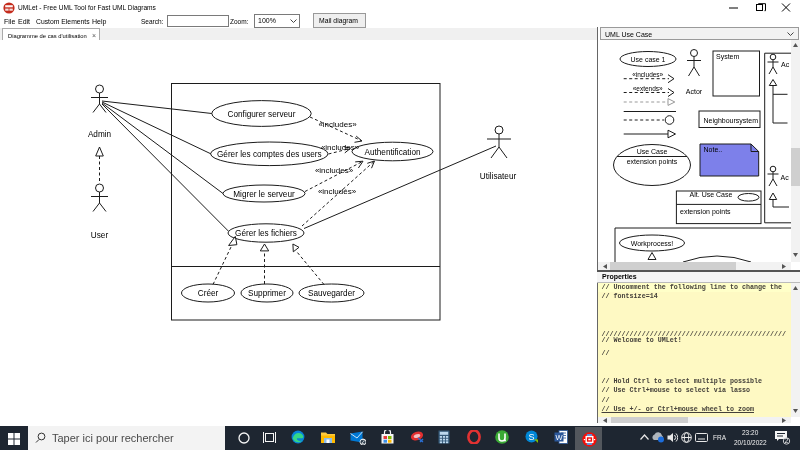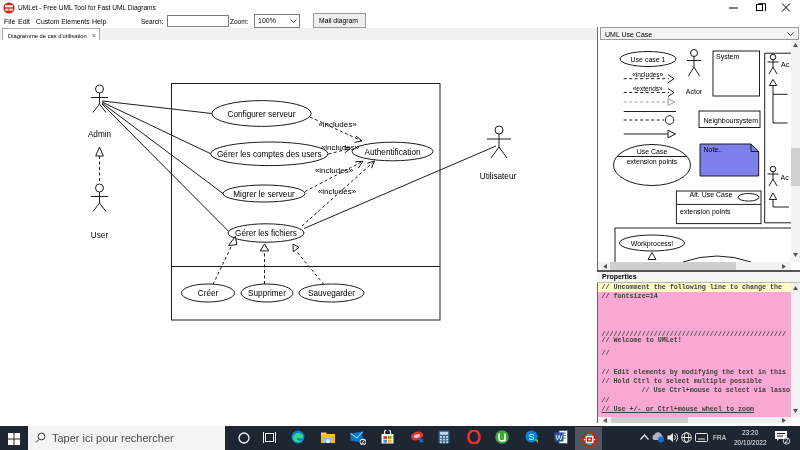--- a/index.html
+++ b/index.html
@@ -251,30 +251,29 @@
         <path d="M0 0 L4 2.5 L0 5 Z" fill="#555"></path>
       </svg>
 </div>
 
 <div class="abs" style="left:597px;top:270px;width:203px;height:2px;background:#555;"></div>
 
 <div class="abs" style="left:597px;top:272px;width:203px;height:10px;background:#f5f5f5;border-bottom:1px solid #bbb;">
   <div class="txt" style="left:5px;top:1px;font-size:7px;font-weight:bold;color:#000;">Properties</div>
 </div>
 
-<div class="abs" style="left:598px;top:283px;width:193px;height:134px;background:#f9a8d4;font-family:'Liberation Mono',monospace;font-size:6.7px;color:#44403a;font-weight:bold;">
+<div class="abs" style="left:598px;top:283px;width:193px;height:134px;background:#fef9c3;font-family:'Liberation Mono',monospace;font-size:6.7px;color:#44403a;font-weight:bold;">
   <div class="abs" style="left:0;top:0;width:193px;height:9.4px;background:#ffffc8;"></div>
   <div class="txt" style="left:3.5px;top:0px;">// Uncomment the following line to change the </div>
   <div class="txt" style="left:3.5px;top:9.4px;">// fontsize=14</div>
   <div class="txt" style="left:3.5px;top:47px;">//////////////////////////////////////////////</div>
   <div class="txt" style="left:3.5px;top:53px;">// Welcome to UMLet!</div>
   <div class="txt" style="left:3.5px;top:65.8px;">//</div>
-  <div class="txt" style="left:3.5px;top:84.6px;">// Edit elements by modifying the text in this</div>
   <div class="txt" style="left:3.5px;top:94px;">// Hold Ctrl to select multiple possible</div>
-  <div class="txt" style="left:3.5px;top:103.4px;margin-left:40px;">// Use Ctrl+mouse to select via lasso</div>
+  <div class="txt" style="left:3.5px;top:103.4px;">// Use Ctrl+mouse to select via lasso</div>
   <div class="txt" style="left:3.5px;top:112.8px;">//</div>
   <div class="txt" style="left:3.5px;top:122.2px;text-decoration:underline;">// Use +/- or Ctrl+mouse wheel to zoom</div>
 </div>
 
 <div class="abs" style="left:791px;top:283px;width:9px;height:134px;background:#f2f2f2;">
   <svg class="abs" style="left:2px;top:3px;" width="5" height="4" viewBox="0 0 5 4">
         <path d="M0 4 L2.5 0 L5 4 Z" fill="#555"></path>
       </svg>
   <svg class="abs" style="left:2px;top:126px;" width="5" height="4" viewBox="0 0 5 4">
         <path d="M0 0 L2.5 4 L5 0 Z" fill="#555"></path>

